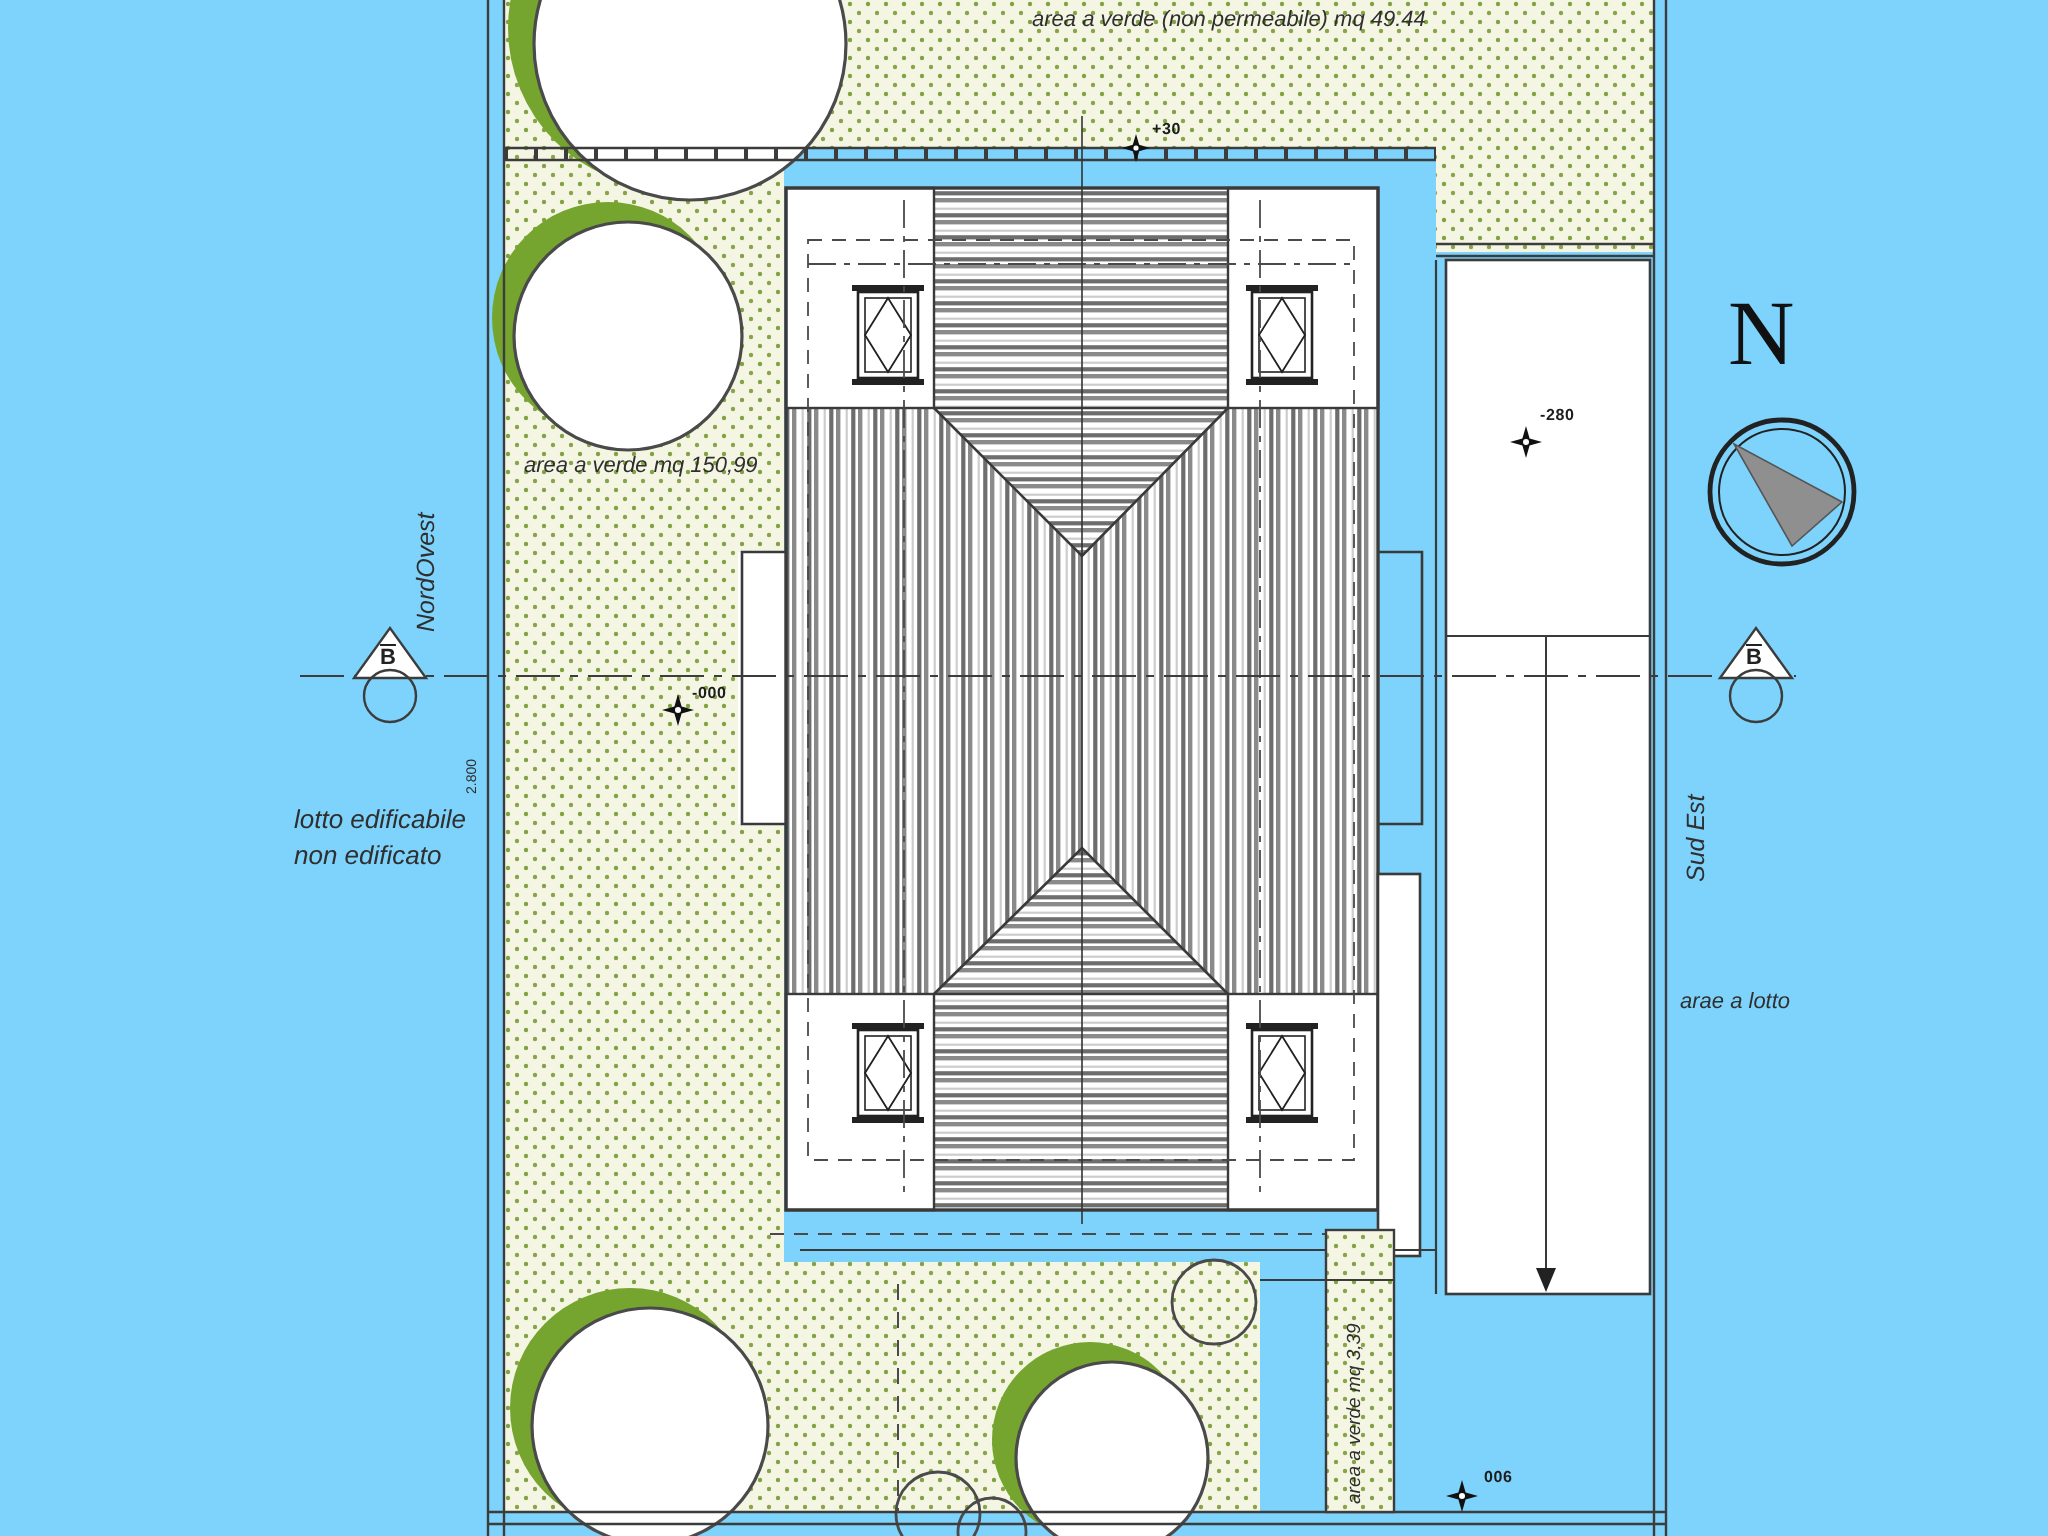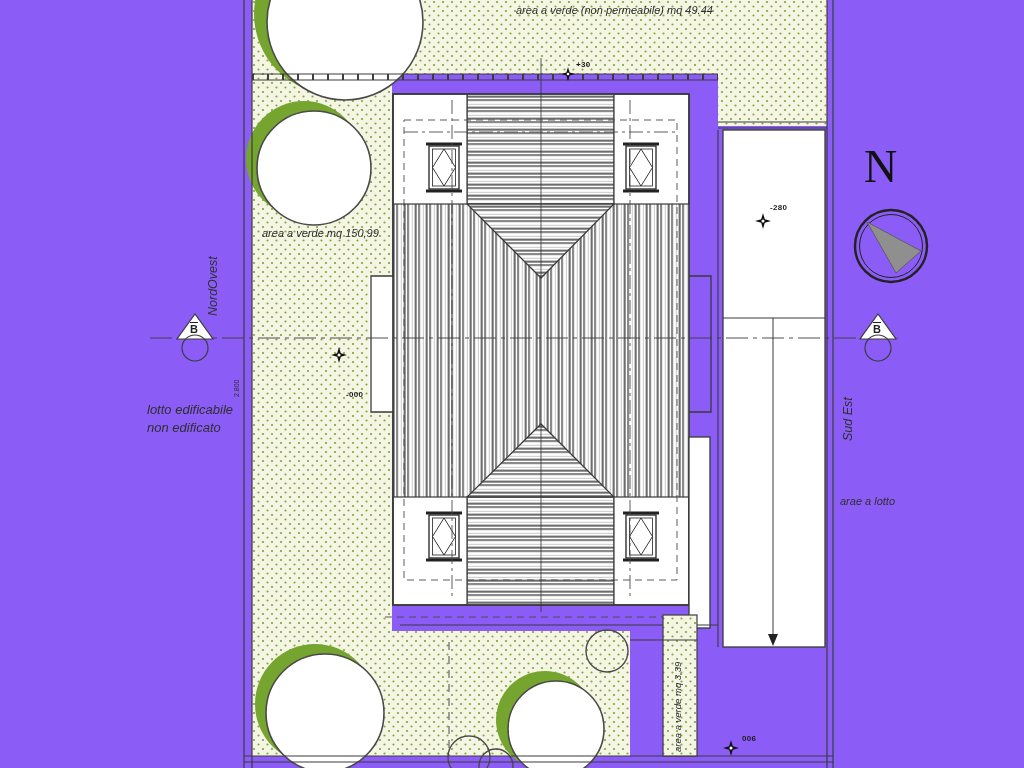--- a/index.html
+++ b/index.html
@@ -1,16 +1,16 @@
 <!DOCTYPE html>
 <html><head>
 <meta charset="utf-8">
 <style>
   html,body{margin:0;padding:0;background:#ffffff;}
-  .canvas{position:relative;width:1024px;height:768px;background:#8b5cf6;overflow:hidden;
+  .canvas{position:relative;width:1024px;height:768px;background:#7dd3fc;overflow:hidden;
           font-family:"Liberation Sans",sans-serif;}
   .canvas svg{position:absolute;left:0;top:0;}
   .lbl{position:absolute;font-style:italic;color:#2f2f2f;font-size:11px;white-space:nowrap;}
   .rot{transform:rotate(-90deg);transform-origin:0 0;}
   .tiny{font-size:8px;font-style:normal;color:#1d1d1d;font-weight:bold;letter-spacing:.3px;}
   .bmark{position:absolute;font-size:11px;font-style:normal;color:#222;text-decoration:overline;font-weight:bold;}
   .north{position:absolute;font-family:"Liberation Serif",serif;font-size:46px;color:#111;font-style:normal;}
   .lot-note{position:absolute;font-style:italic;color:#2f2f2f;font-size:13px;line-height:1.35;}
 </style>
 </head>
@@ -219,21 +219,21 @@
   <div>lotto edificabile</div>
   <div>non edificato</div>
 </div>
 
 <span class="lbl rot" style="left:233px;top:397px;font-size:7px;font-style:normal;">2.800</span>
 
 <span class="lbl tiny" style="left:576px;top:60px;text-align:right;">+30</span>
 
 <span class="lbl tiny" style="left:770px;top:203px;">-280</span>
 
-<span class="lbl tiny" style="left:346px;top:342px;margin-top:48px;">-000</span>
+<span class="lbl tiny" style="left:346px;top:342px;">-000</span>
 
 <span class="lbl tiny" style="left:742px;top:734px;">006</span>
 
 <span class="bmark" style="left:190px;top:323px;">B</span>
 
 <span class="bmark" style="left:873px;top:323px;">B</span>
 
 <span class="north" style="left:864px;top:140px;">N</span>
 
 </div>

